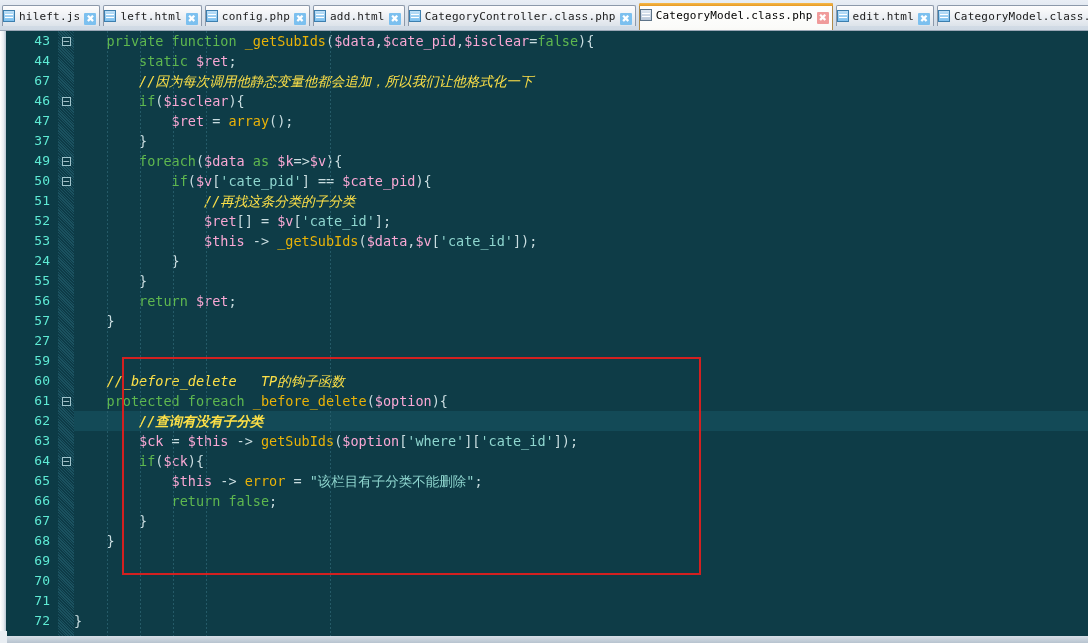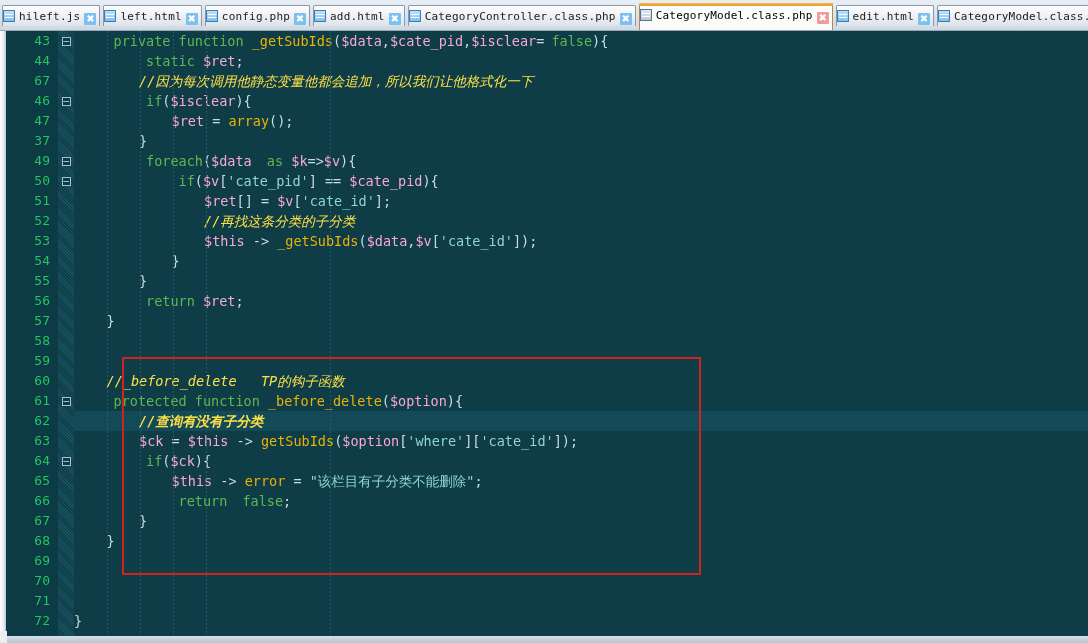--- a/index.html
+++ b/index.html
@@ -87,21 +87,21 @@
   #foldcol{
     position:absolute;left:58px;top:0;width:16px;height:612px;
     background:repeating-linear-gradient(45deg,#1b5260 0px,#1b5260 1px,#0d3b47 1px,#0d3b47 2px);
   }
   #codearea{
     position:absolute;left:74px;top:0;right:0;height:612px;
     background:#0e3c47;
   }
   .gl{
     height:20px;line-height:20px;text-align:right;padding-right:8px;
-    color:#22c55e;font-size:13px;box-sizing:border-box;
+    color:#5eead4;font-size:13px;box-sizing:border-box;
   }
   .fold{
     height:20px;line-height:20px;text-align:center;position:relative;
   }
   .fold .fbox{
     display:inline-block;width:9px;height:9px;line-height:7px;
     border:1px solid #9fc4cc;background:#0d3b47;color:#cfe6ea;
     font-size:9px;text-align:center;vertical-align:middle;
     font-family:"DejaVu Sans","Liberation Sans",sans-serif;
     box-sizing:border-box;
@@ -113,21 +113,21 @@
   }
   .ln{height:20px;line-height:20px;white-space:pre;position:relative;}
   .ln.cur{background:#134a57;font-weight:bold;}
   
   .guide{
     position:absolute;top:0;width:1px;height:612px;
     background:repeating-linear-gradient(180deg,#2a6270 0px,#2a6270 2px,transparent 2px,transparent 4px);
     opacity:.8;
   }
   
-  .kw{color:#5fb84f;margin-left:7px;}       
+  .kw{color:#5fb84f;}       
   .fn{color:#eab308;}       
   .var{color:#f9a8d4;}      
   .str{color:#8fd6cf;}      
   .cmt{color:#fde047;font-style:italic;}
   .pun{color:#c9dde0;}
 
   
   #redbox{
     position:absolute;border:2px solid #d32020;
     pointer-events:none;
@@ -154,25 +154,25 @@
       <div class="gl">44</div>
       <div class="gl">67</div>
       <div class="gl">46</div>
       <div class="gl">47</div>
       <div class="gl">37</div>
       <div class="gl">49</div>
       <div class="gl">50</div>
       <div class="gl">51</div>
       <div class="gl">52</div>
       <div class="gl">53</div>
-      <div class="gl">54</div>
+      <div class="gl">24</div>
       <div class="gl">55</div>
       <div class="gl">56</div>
       <div class="gl">57</div>
-      <div class="gl">58</div>
+      <div class="gl">27</div>
       <div class="gl">59</div>
       <div class="gl">60</div>
       <div class="gl">61</div>
       <div class="gl">62</div>
       <div class="gl">63</div>
       <div class="gl">64</div>
       <div class="gl">65</div>
       <div class="gl">66</div>
       <div class="gl">67</div>
       <div class="gl">68</div>
@@ -216,31 +216,31 @@
   <div id="codearea">
     <div id="codeinner">
         <div class="ln"><span class="pun">    </span><span class="kw">private function</span><span class="pun"> </span><span class="fn">_getSubIds</span><span class="pun">(</span><span class="var">$data</span><span class="pun">,</span><span class="var">$cate_pid</span><span class="pun">,</span><span class="var">$isclear</span><span class="pun">=</span><span class="kw">false</span><span class="pun">){</span></div>
         <div class="ln"><span class="pun">        </span><span class="kw">static</span><span class="pun"> </span><span class="var">$ret</span><span class="pun">;</span></div>
         <div class="ln"><span class="pun">        </span><span class="cmt">//因为每次调用他静态变量他都会追加，所以我们让他格式化一下</span></div>
         <div class="ln"><span class="pun">        </span><span class="kw">if</span><span class="pun">(</span><span class="var">$isclear</span><span class="pun">){</span></div>
         <div class="ln"><span class="pun">            </span><span class="var">$ret</span><span class="pun"> = </span><span class="fn">array</span><span class="pun">();</span></div>
         <div class="ln"><span class="pun">        }</span></div>
         <div class="ln"><span class="pun">        </span><span class="kw">foreach</span><span class="pun">(</span><span class="var">$data</span><span class="pun"> </span><span class="kw">as</span><span class="pun"> </span><span class="var">$k</span><span class="pun">=&gt;</span><span class="var">$v</span><span class="pun">){</span></div>
         <div class="ln"><span class="pun">            </span><span class="kw">if</span><span class="pun">(</span><span class="var">$v</span><span class="pun">[</span><span class="str">'cate_pid'</span><span class="pun">] == </span><span class="var">$cate_pid</span><span class="pun">){</span></div>
+        <div class="ln"><span class="pun">                </span><span class="cmt">//再找这条分类的子分类</span></div>
         <div class="ln"><span class="pun">                </span><span class="var">$ret</span><span class="pun">[] = </span><span class="var">$v</span><span class="pun">[</span><span class="str">'cate_id'</span><span class="pun">];</span></div>
-        <div class="ln"><span class="pun">                </span><span class="cmt">//再找这条分类的子分类</span></div>
         <div class="ln"><span class="pun">                </span><span class="var">$this</span><span class="pun"> -&gt; </span><span class="fn">_getSubIds</span><span class="pun">(</span><span class="var">$data</span><span class="pun">,</span><span class="var">$v</span><span class="pun">[</span><span class="str">'cate_id'</span><span class="pun">]);</span></div>
         <div class="ln"><span class="pun">            }</span></div>
         <div class="ln"><span class="pun">        }</span></div>
         <div class="ln"><span class="pun">        </span><span class="kw">return</span><span class="pun"> </span><span class="var">$ret</span><span class="pun">;</span></div>
         <div class="ln"><span class="pun">    }</span></div>
         <div class="ln">&nbsp;</div>
         <div class="ln">&nbsp;</div>
         <div class="ln"><span class="pun">    </span><span class="cmt">//_before_delete   TP的钩子函数</span></div>
-        <div class="ln"><span class="pun">    </span><span class="kw">protected function</span><span class="pun"> </span><span class="fn">_before_delete</span><span class="pun">(</span><span class="var">$option</span><span class="pun">){</span></div>
+        <div class="ln"><span class="pun">    </span><span class="kw">protected foreach</span><span class="pun"> </span><span class="fn">_before_delete</span><span class="pun">(</span><span class="var">$option</span><span class="pun">){</span></div>
         <div class="ln cur"><span class="pun">        </span><span class="cmt">//查询有没有子分类</span></div>
         <div class="ln"><span class="pun">        </span><span class="var">$ck</span><span class="pun"> = </span><span class="var">$this</span><span class="pun"> -&gt; </span><span class="fn">getSubIds</span><span class="pun">(</span><span class="var">$option</span><span class="pun">[</span><span class="str">'where'</span><span class="pun">][</span><span class="str">'cate_id'</span><span class="pun">]);</span></div>
         <div class="ln"><span class="pun">        </span><span class="kw">if</span><span class="pun">(</span><span class="var">$ck</span><span class="pun">){</span></div>
         <div class="ln"><span class="pun">            </span><span class="var">$this</span><span class="pun"> -&gt; </span><span class="fn">error</span><span class="pun"> = </span><span class="str">"该栏目有子分类不能删除"</span><span class="pun">;</span></div>
         <div class="ln"><span class="pun">            </span><span class="kw">return</span><span class="pun"> </span><span class="kw">false</span><span class="pun">;</span></div>
         <div class="ln"><span class="pun">        }</span></div>
         <div class="ln"><span class="pun">    }</span></div>
         <div class="ln">&nbsp;</div>
         <div class="ln">&nbsp;</div>
         <div class="ln">&nbsp;</div>

